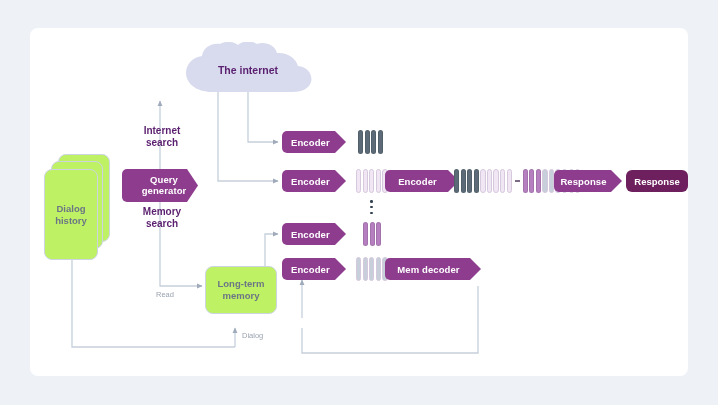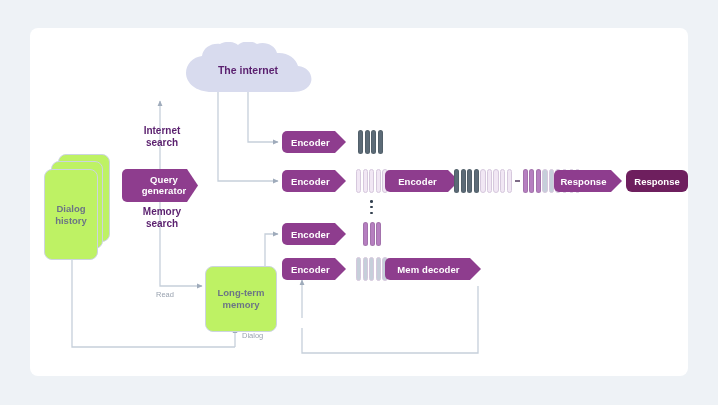--- a/index.html
+++ b/index.html
@@ -208,21 +208,21 @@
           <span style="white-space:pre-line;">Dialog
 history</span>
         </div>
       </div>
 
       <div class="node chev two-line" style="left:92px; top:141px; width:76px; height:33px; justify-content:center; padding-left:16px; padding-right:8px; text-align:center;">
         <span style="white-space:pre-line;">Query
 generator</span>
       </div>
 
-      <div class="node graybox" style="left:175px; top:238px; width:72px; height:66px;">
+      <div class="node graybox" style="left:175px; top:238px; width:72px; height:48px;">
         <span style="white-space:pre-line;">Long-term
 memory</span>
       </div>
 
       <div class="node chev" style="left:252px; top:103px; width:64px; height:22px;">
         <span>Encoder</span>
       </div>
       <div class="node chev" style="left:252px; top:142px; width:64px; height:22px;">
         <span>Encoder</span>
       </div>

